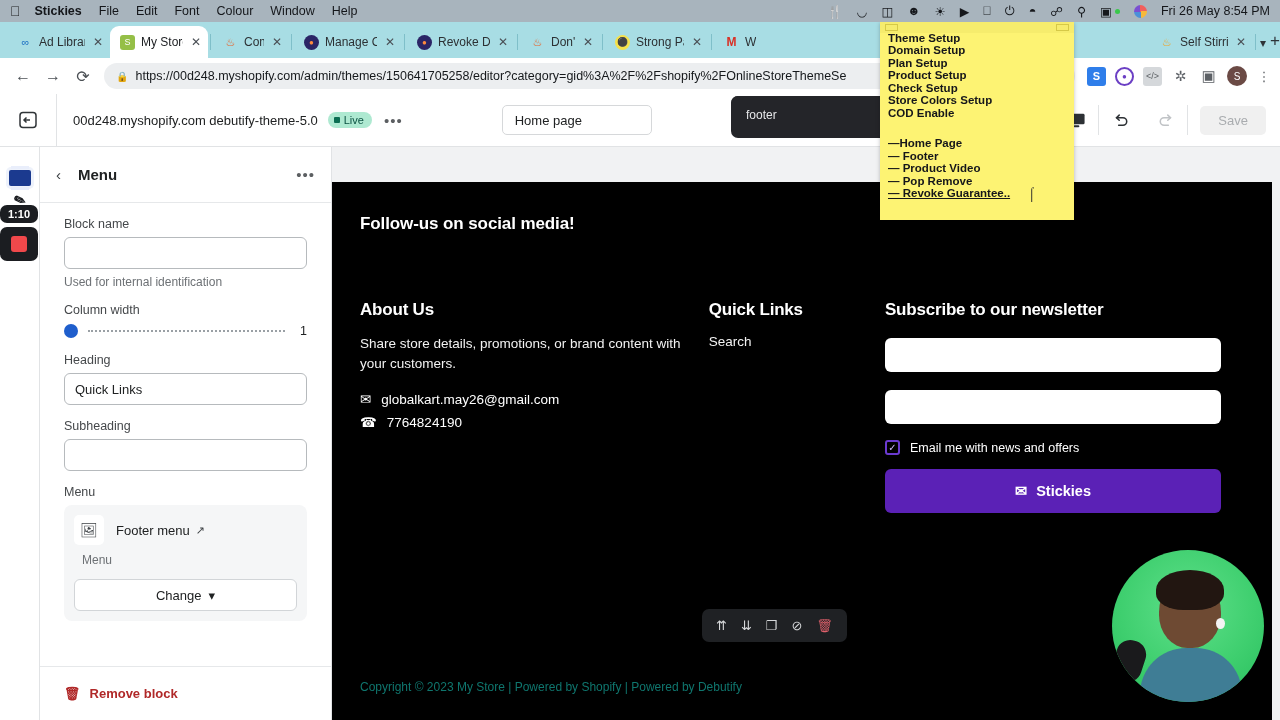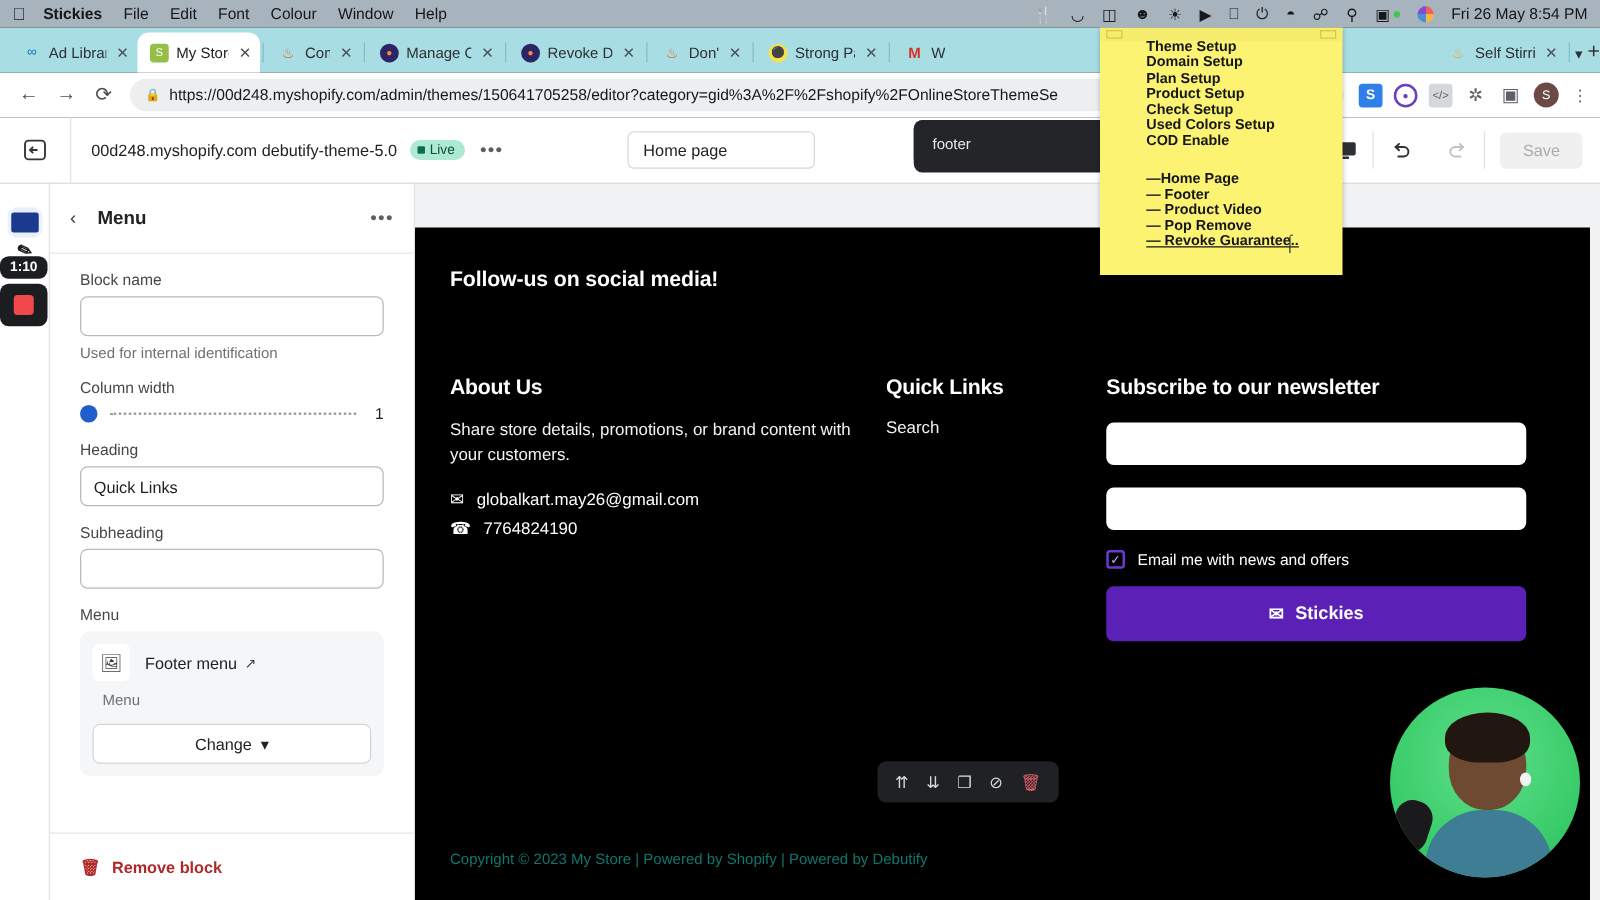--- a/index.html
+++ b/index.html
@@ -213,21 +213,21 @@
     background: #fdf373; z-index: 50; box-shadow: 0 1px 4px rgba(0,0,0,0.25);
     overflow: hidden; font-family: "Liberation Sans", sans-serif;
   }
   .sticky-bar { height: 11px; background: #f6ec6d; position: relative; }
   .sticky-bar .sbl, .sticky-bar .sbr {
     position: absolute; top: 2px; width: 13px; height: 7px; border: 1px solid #d6c947;
   }
   .sticky-bar .sbl { left: 5px; }
   .sticky-bar .sbr { right: 5px; }
   .sticky-body { padding: 0 8px; position: relative; }
-  .sticky-line { font-size: 11.5px; font-weight: bold; color: #15161a; line-height: 1.085; white-space: nowrap; margin-left: 29px; }
+  .sticky-line { font-size: 11.5px; font-weight: bold; color: #15161a; line-height: 1.085; white-space: nowrap; }
   .sticky-line.first { margin-top: -1px; }
   .sticky-gap { height: 18px; }
   .sticky-line.u { text-decoration: underline; }
   .sticky-ibeam { position: absolute; left: 150px; top: 164px; color: #2a2a2a; font-size: 13px; z-index: 52; }
 
   
   .webcam {
     position: absolute; right: 16px; bottom: 18px; width: 152px; height: 152px;
     border-radius: 50%; overflow: hidden; z-index: 58;
     background: radial-gradient(circle at 50% 38%, #5fe08a 0%, #3fcf6f 55%, #27bd5c 100%);
@@ -540,21 +540,21 @@
     <div class="sticky-bar">
       <span class="sbl"></span>
       <span class="sbr"></span>
     </div>
     <div class="sticky-body">
       <div class="sticky-line first">Theme Setup</div>
       <div class="sticky-line">Domain Setup</div>
       <div class="sticky-line">Plan Setup</div>
       <div class="sticky-line">Product Setup</div>
       <div class="sticky-line">Check Setup</div>
-      <div class="sticky-line">Used Colors Setup</div>
+      <div class="sticky-line">Store Colors Setup</div>
       <div class="sticky-line">COD Enable</div>
       <div class="sticky-gap"></div>
       <div class="sticky-line">—Home Page</div>
       <div class="sticky-line">—  Footer</div>
       <div class="sticky-line">—  Product Video</div>
       <div class="sticky-line">—  Pop Remove</div>
       <div class="sticky-line u">—  Revoke Guarantee..</div>
     </div>
   </div>
   <div class="sticky-ibeam" style="left:1028px;top:186px">⌠</div>

